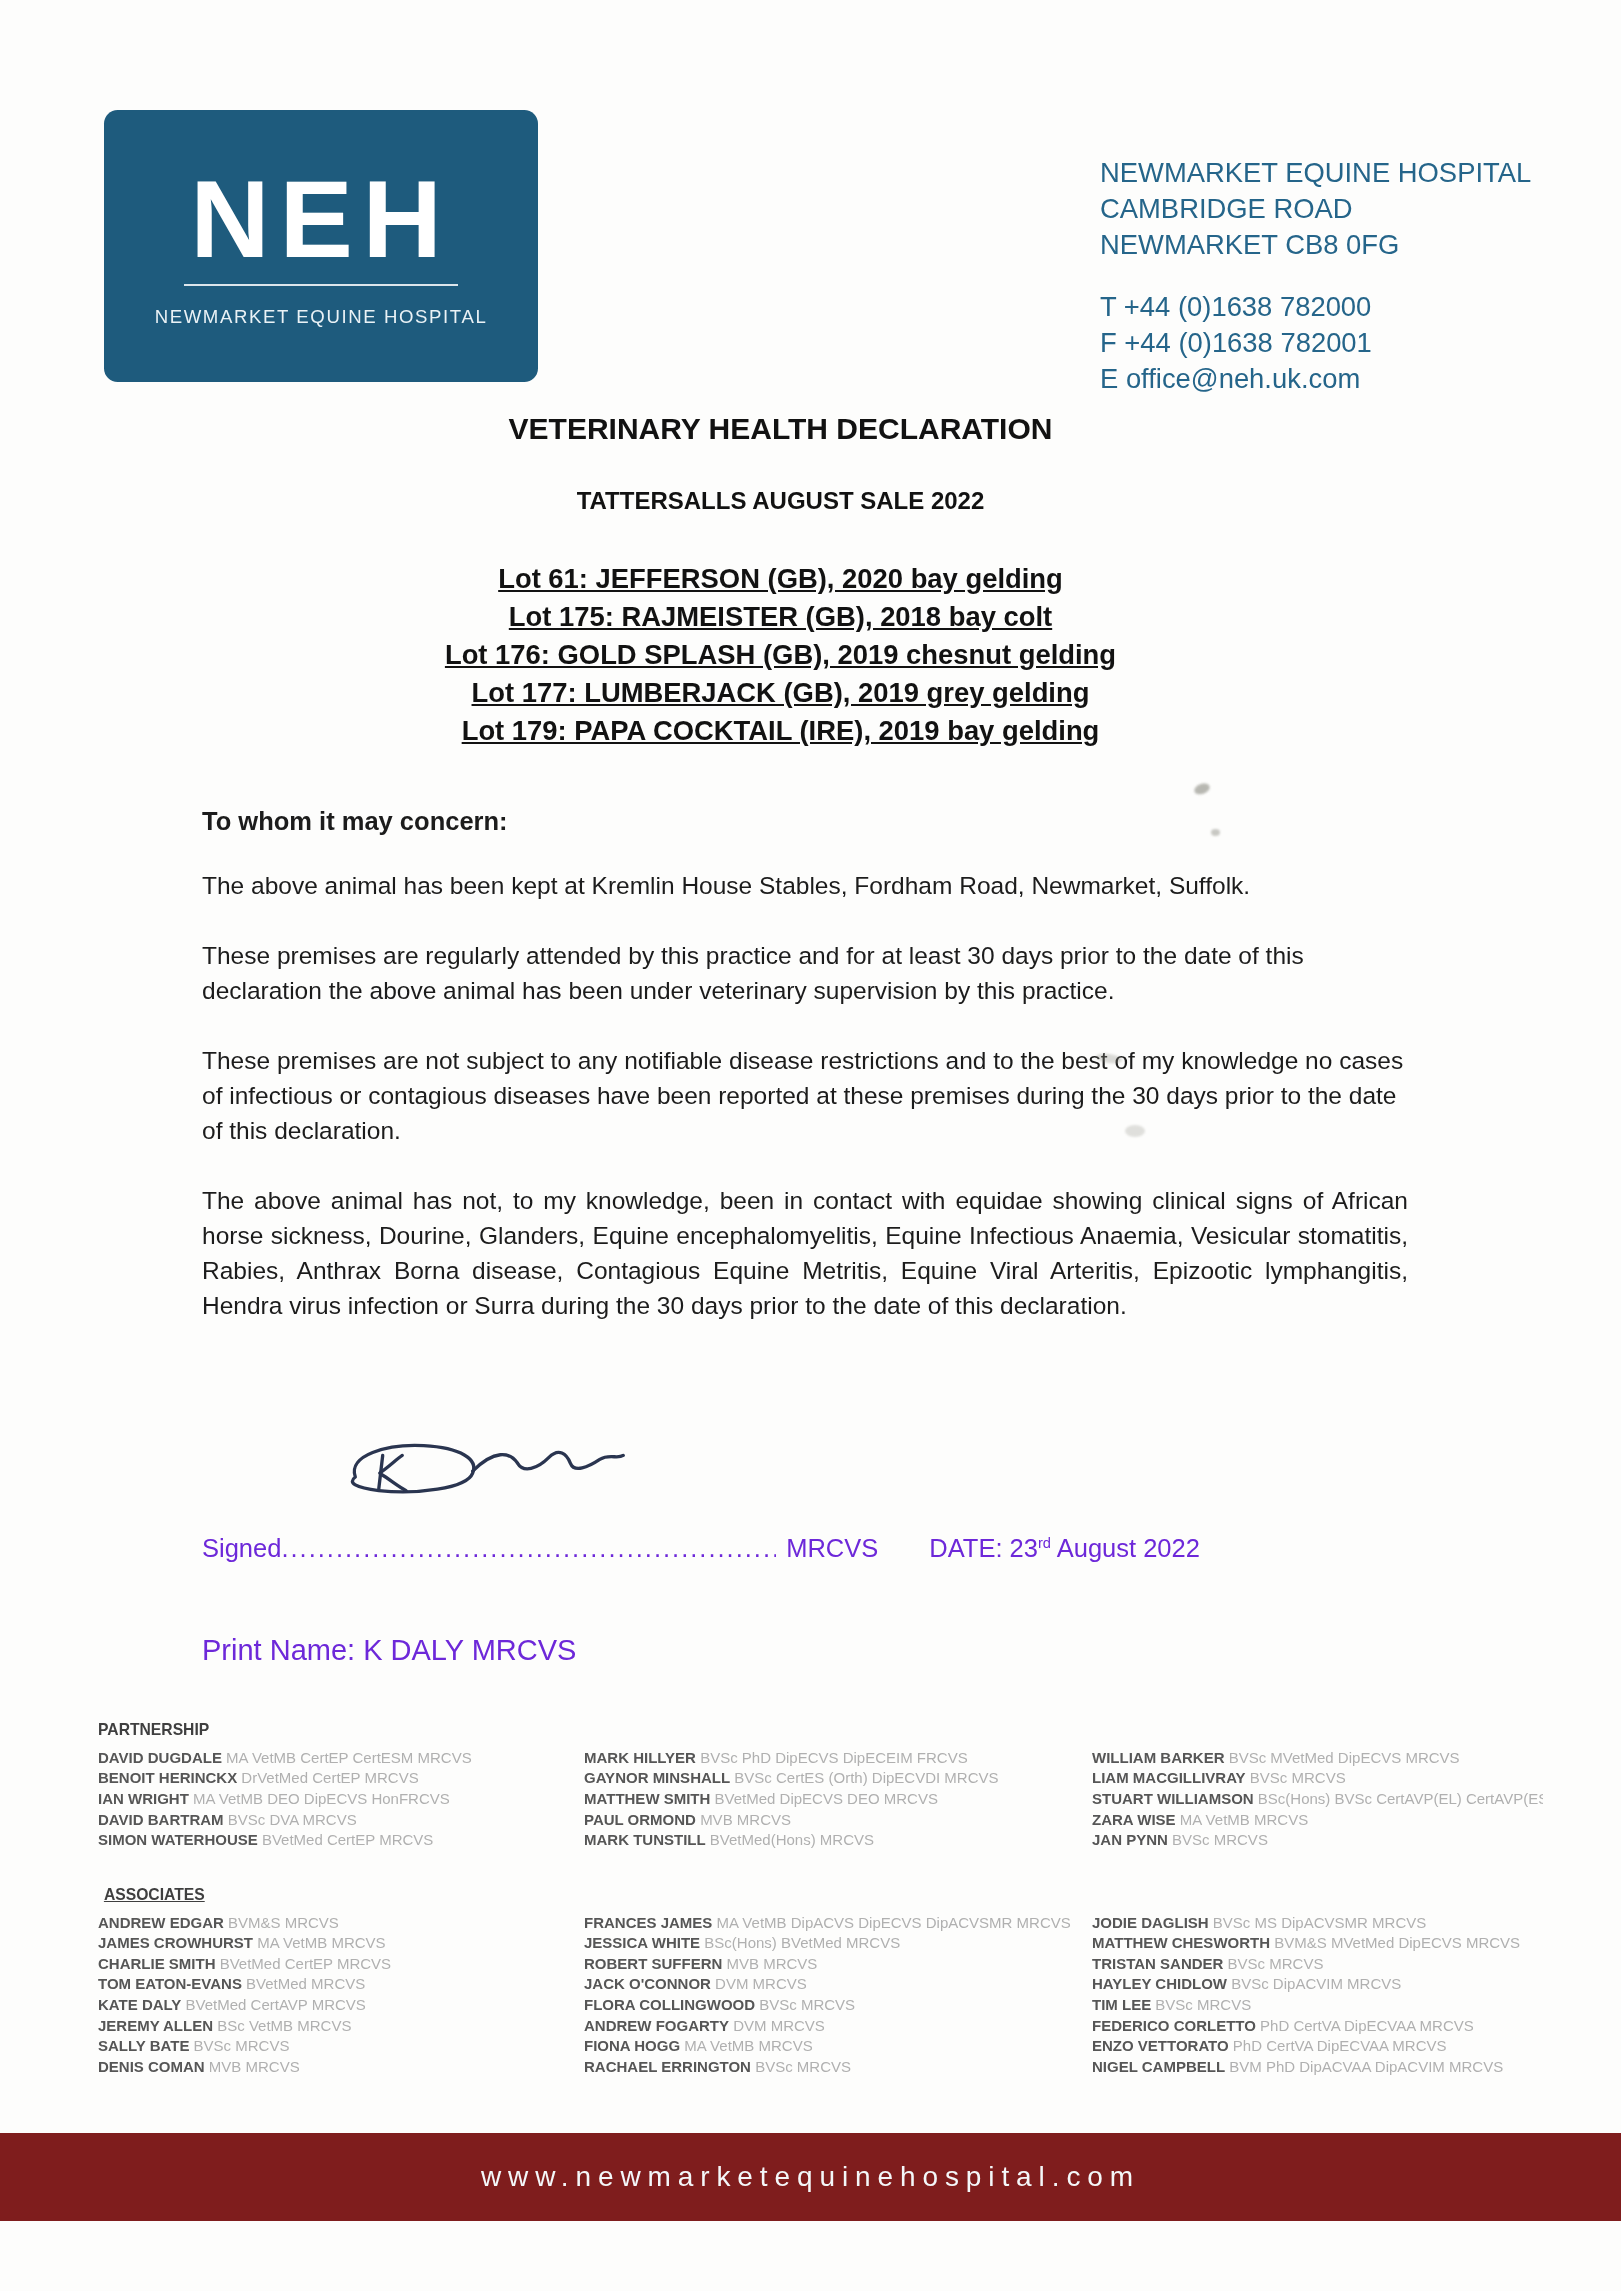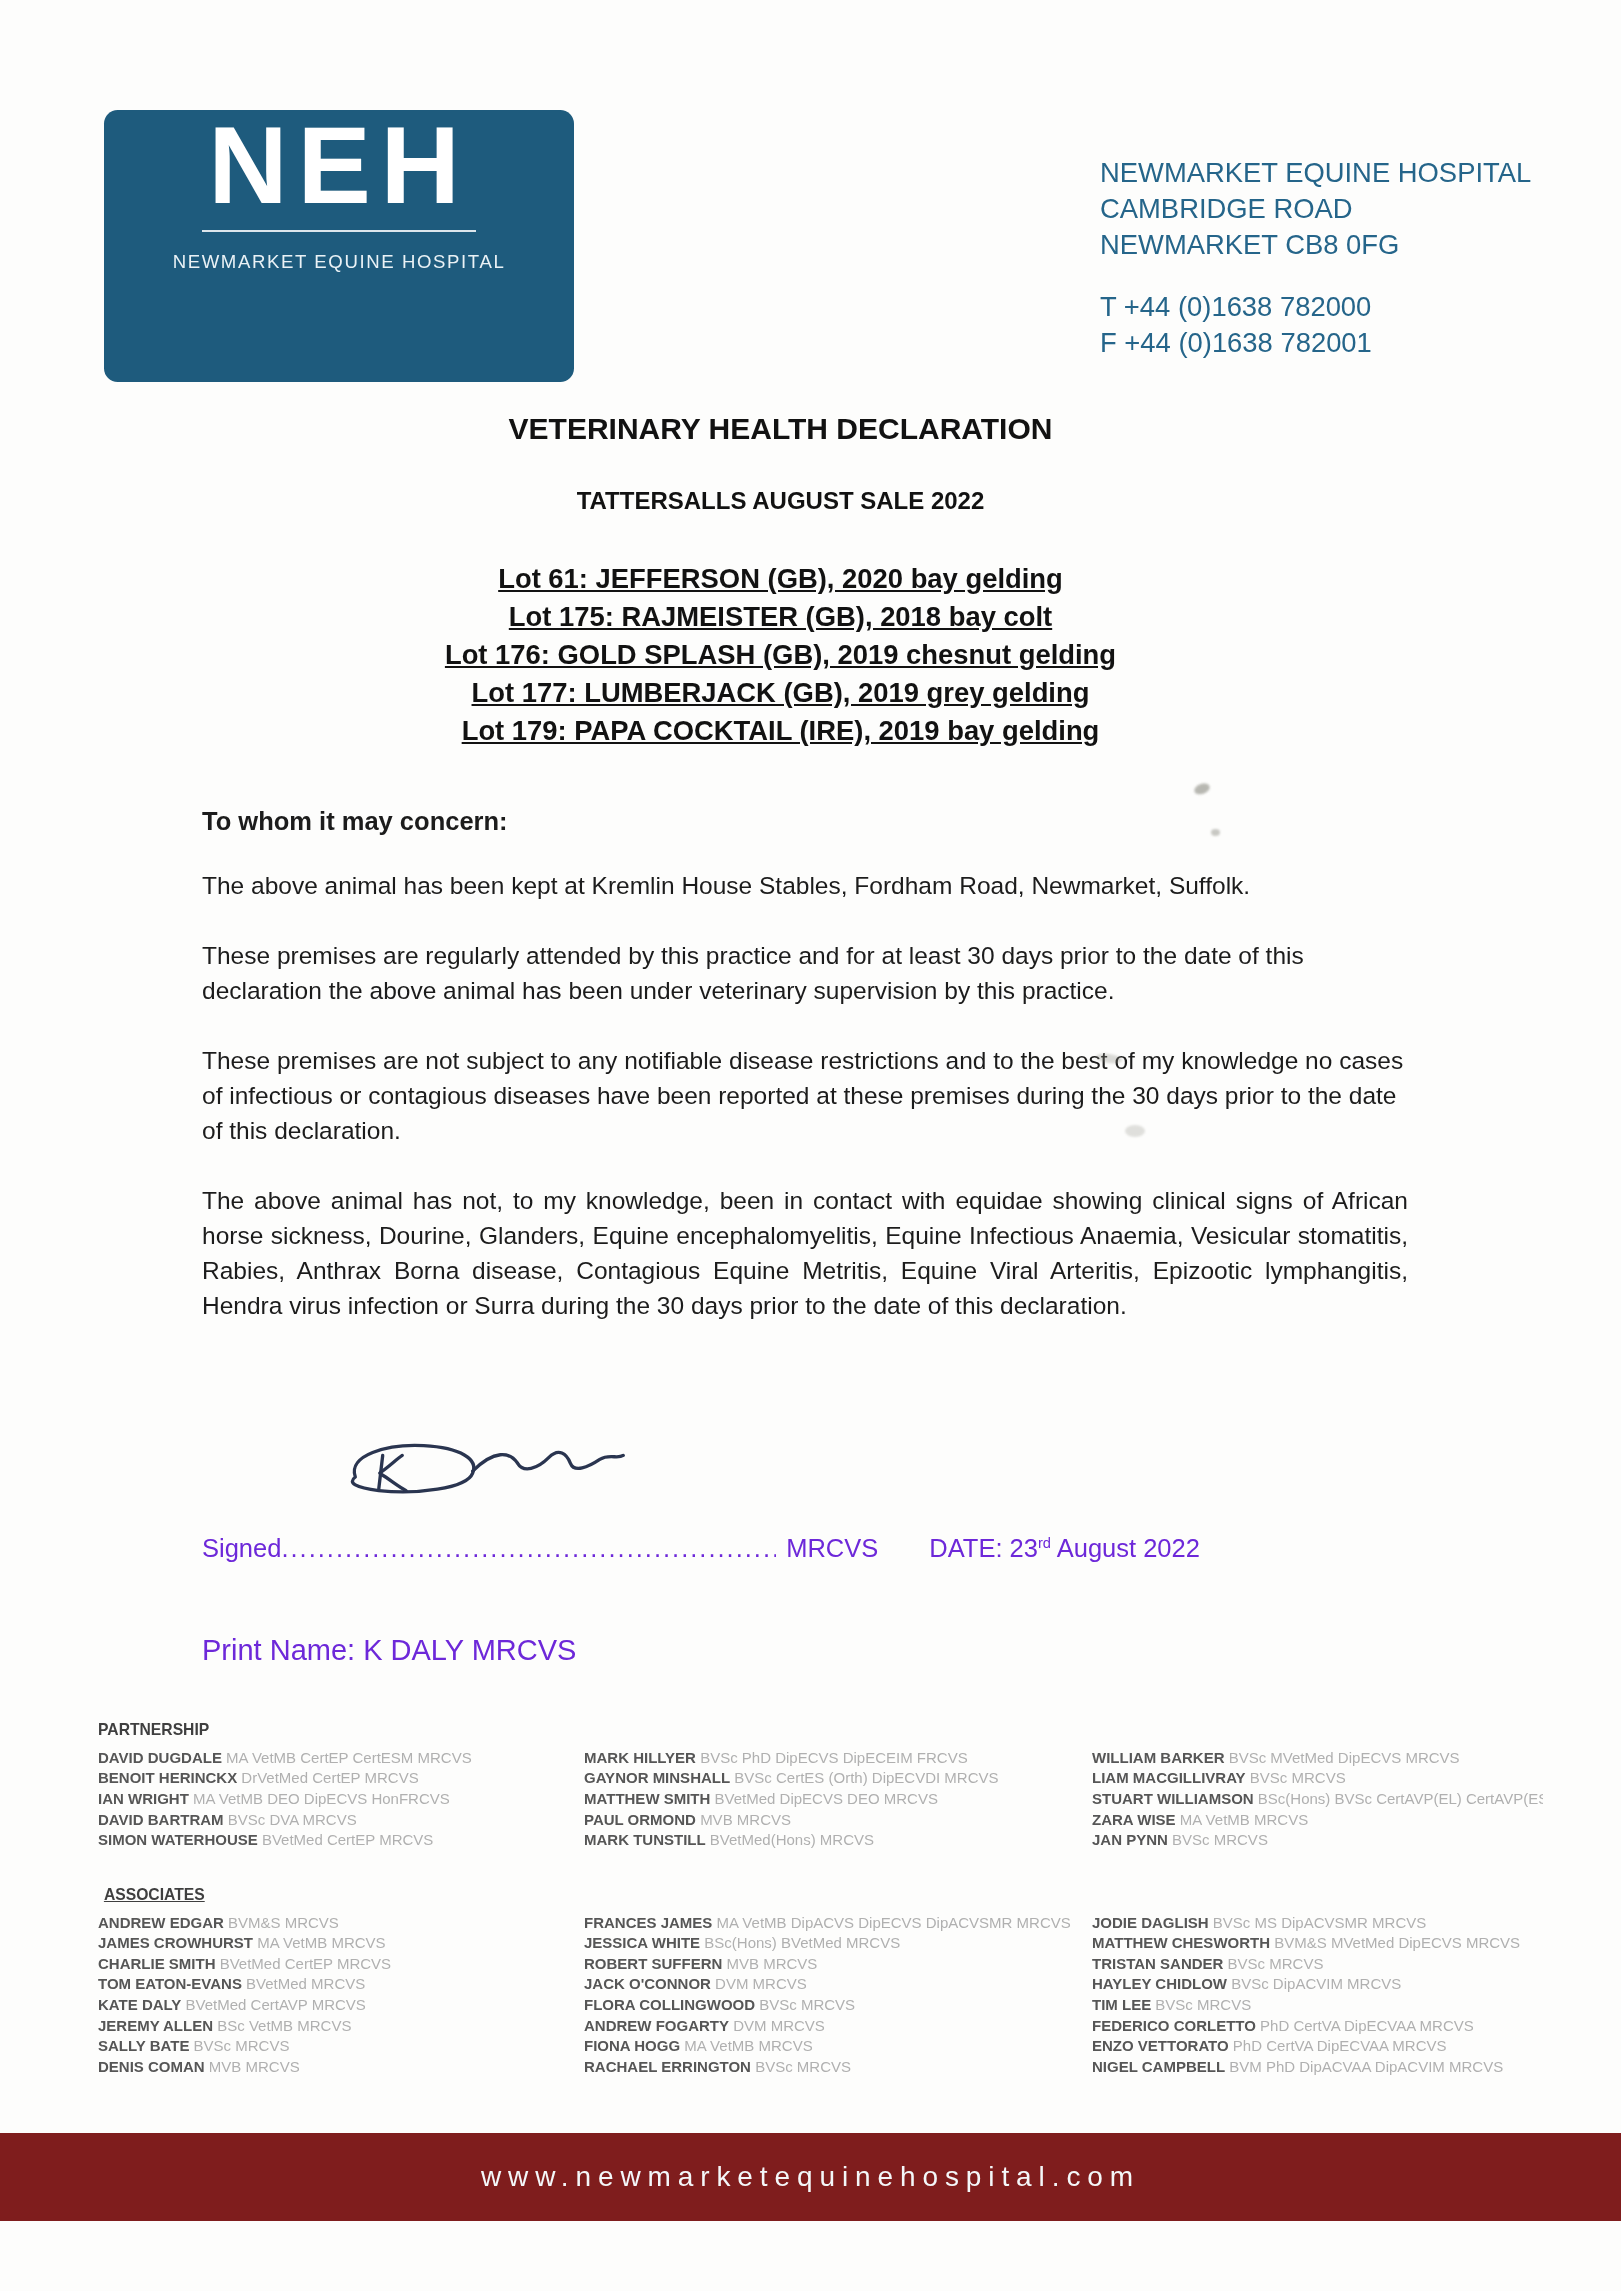--- a/index.html
+++ b/index.html
@@ -9,23 +9,23 @@
     font-family:"Liberation Sans", sans-serif;
     position:relative;
   }
   .page {
     position:absolute; left:0; top:0; width:1621px; height:2292px;
     background:#fdfdfc; overflow:hidden;
   }
 
   
   .logo-box {
-    position:absolute; left:104px; top:110px; width:470px; height:272px;
+    position:absolute; left:104px; top:110px; width:434px; height:272px;
     background:#1e5b7d; border-radius:13.7px; color:#fff;
-    display:flex; flex-direction:column; align-items:center; 
+    display:flex; flex-direction:column; align-items:center; justify-content:center;
   }
   .logo-acronym {
     font-size:110px; font-weight:700; letter-spacing:9.8px; line-height:1;
     border-bottom:2.9px solid rgba(255,255,255,.85); padding:0 5.9px 9.8px 5.9px;
   }
   .logo-name { margin-top:19.6px; font-size:18.6px; letter-spacing:1.6px; color:#eaf2f6; }
 
   
   .letterhead {
     position:absolute; left:1100px; top:155px;
@@ -111,20 +111,21 @@
         <div class="addr-line">CAMBRIDGE ROAD</div>
 
         <div class="addr-line">NEWMARKET CB8 0FG</div>
       </div>
     <div class="contact">
 
         <div class="contact-line">T +44 (0)1638 782000</div>
 
         <div class="contact-line">F +44 (0)1638 782001</div>
 
+        <div class="contact-line">E office@neh.uk.com</div>
       </div>
   </div>
 
   <div class="doc-head">
     <div class="doc-title">VETERINARY HEALTH DECLARATION</div>
     <div class="doc-sale">TATTERSALLS AUGUST SALE 2022</div>
     <div class="lots">
 
         <div class="lot">Lot 61: JEFFERSON (GB), 2020 bay gelding</div>
 

